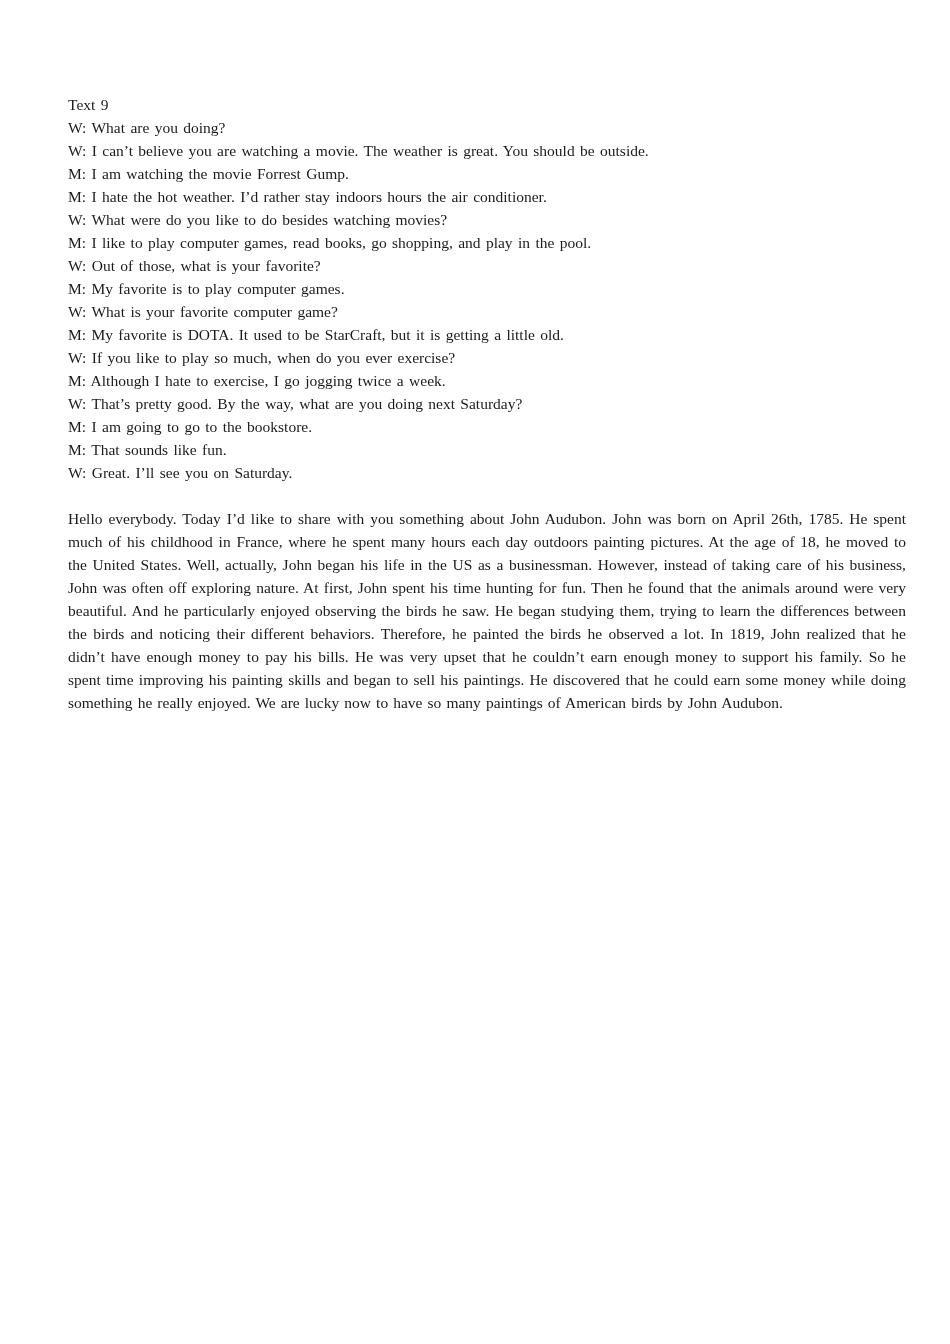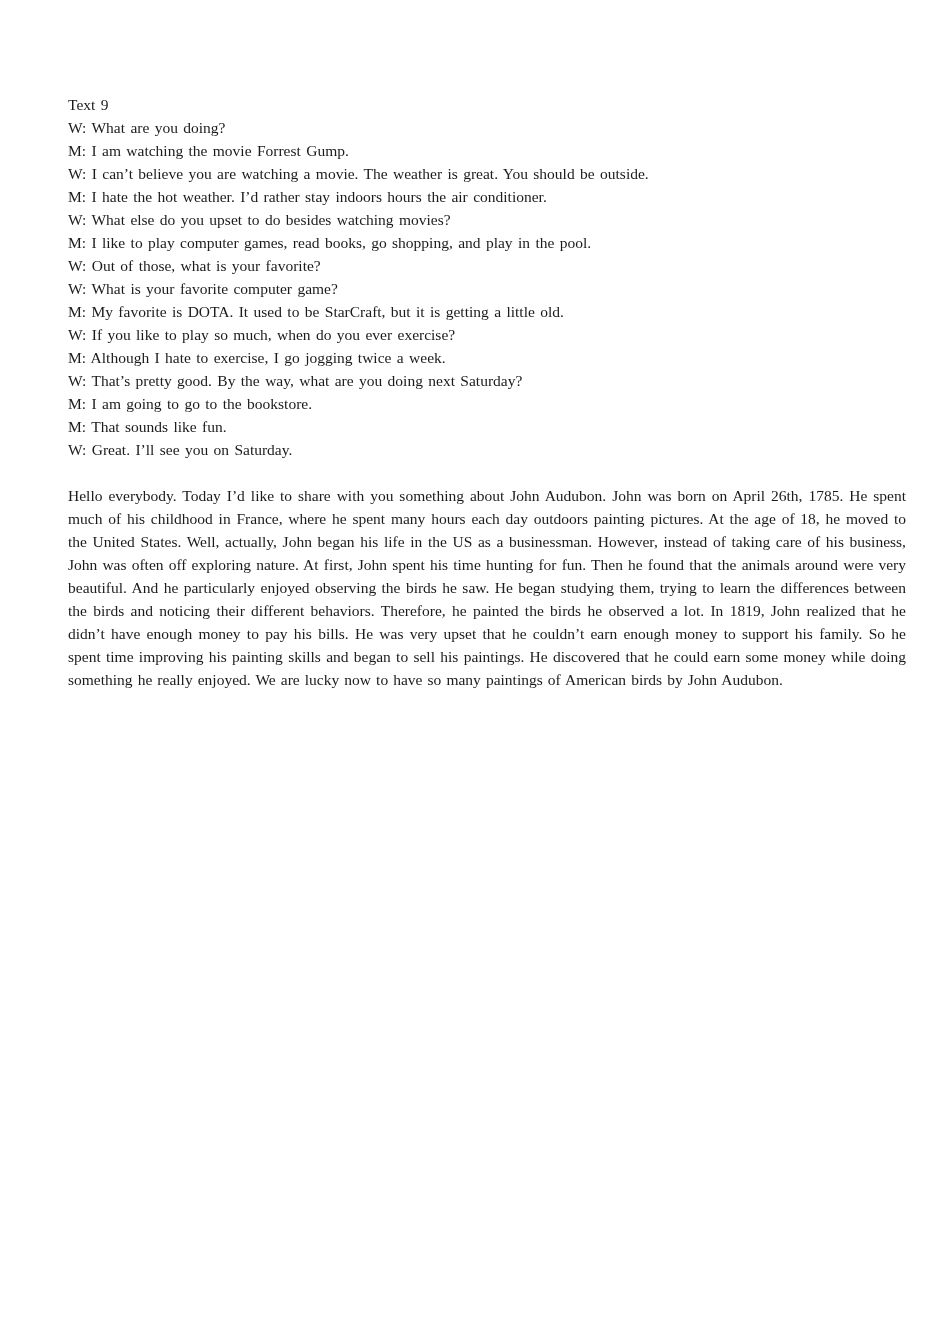--- a/index.html
+++ b/index.html
@@ -43,26 +43,27 @@
 </style>
 </head>
 <body>
 
 <div class="page">
 
   <section class="section-text9">
     <div class="heading">Text 9</div>
     <div class="dialogue">
         <div class="dialogue-line">W: What are you doing?</div>
+        <div class="dialogue-line">W: I can’t believe you are watching a movie. The weather is great. You should be outside.</div>
         <div class="dialogue-line">M: I am watching the movie Forrest Gump.</div>
-        <div class="dialogue-line">W: I can’t believe you are watching a movie. The weather is great. You should be outside.</div>
         <div class="dialogue-line">M: I hate the hot weather. I’d rather stay indoors hours the air conditioner.</div>
-        <div class="dialogue-line">W: What else do you upset to do besides watching movies?</div>
+        <div class="dialogue-line">W: What were do you like to do besides watching movies?</div>
         <div class="dialogue-line">M: I like to play computer games, read books, go shopping, and play in the pool.</div>
         <div class="dialogue-line">W: Out of those, what is your favorite?</div>
+        <div class="dialogue-line">M: My favorite is to play computer games.</div>
         <div class="dialogue-line">W: What is your favorite computer game?</div>
         <div class="dialogue-line">M: My favorite is DOTA. It used to be StarCraft, but it is getting a little old.</div>
         <div class="dialogue-line">W: If you like to play so much, when do you ever exercise?</div>
         <div class="dialogue-line">M: Although I hate to exercise, I go jogging twice a week.</div>
         <div class="dialogue-line">W: That’s pretty good. By the way, what are you doing next Saturday?</div>
         <div class="dialogue-line">M: I am going to go to the bookstore.</div>
         <div class="dialogue-line">M: That sounds like fun.</div>
         <div class="dialogue-line">W: Great. I’ll see you on Saturday.</div>
       </div>
   </section>

